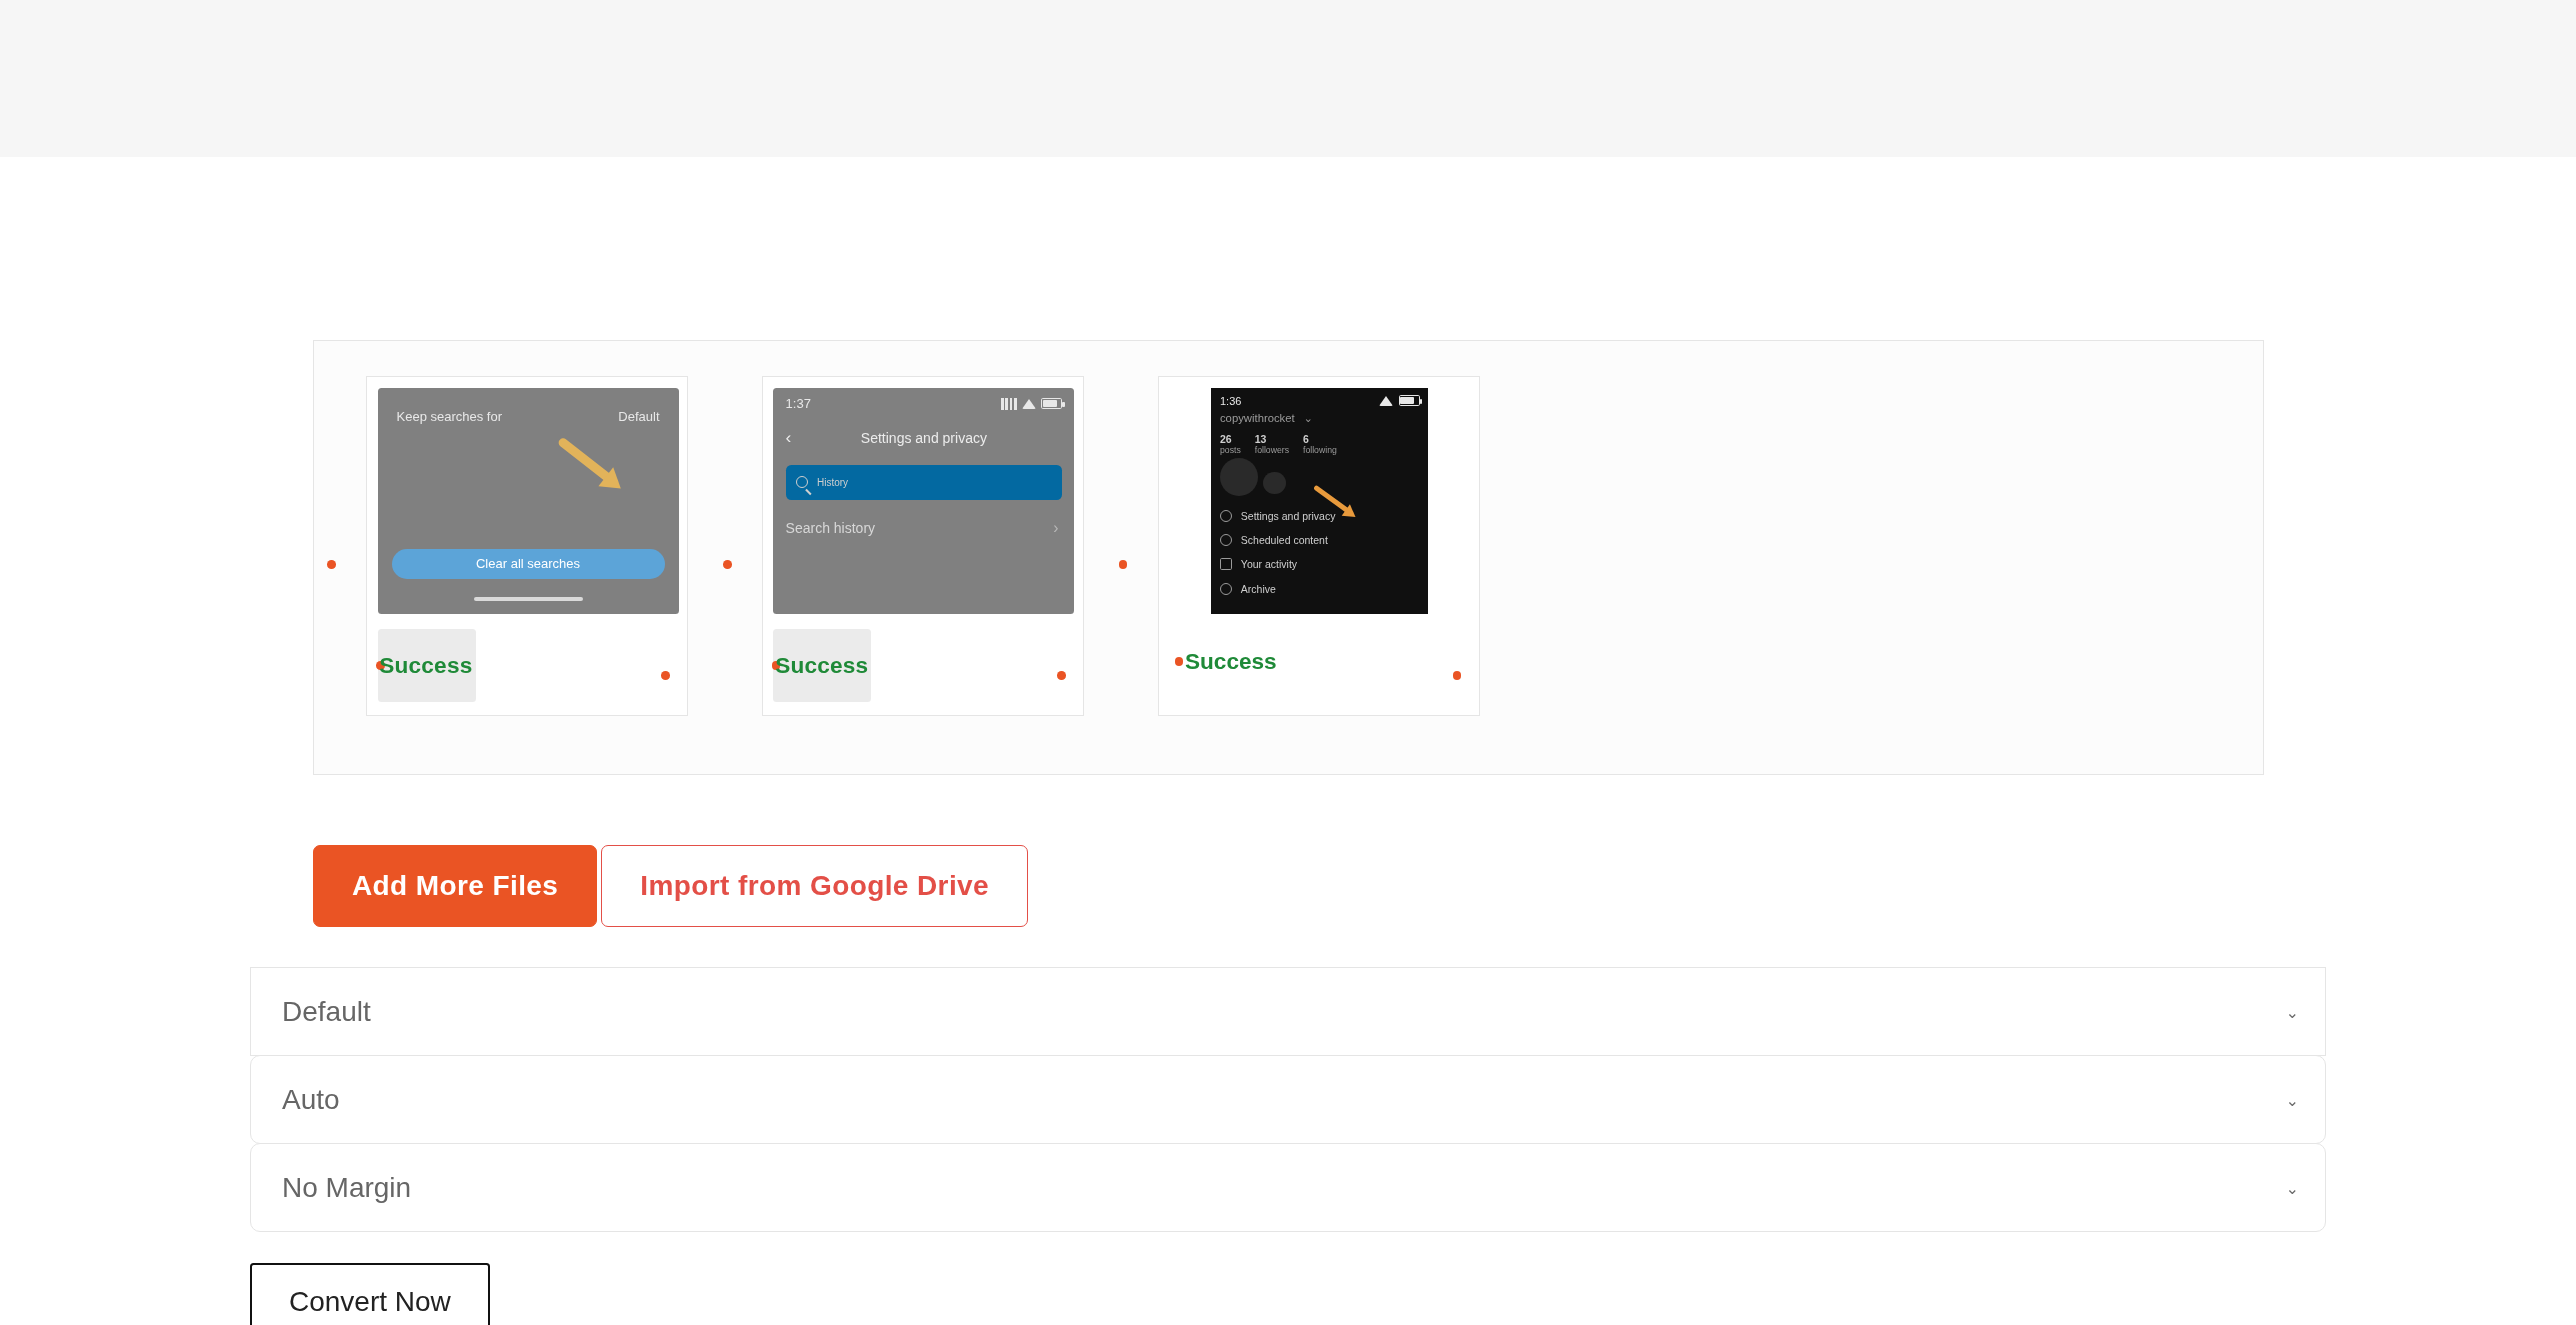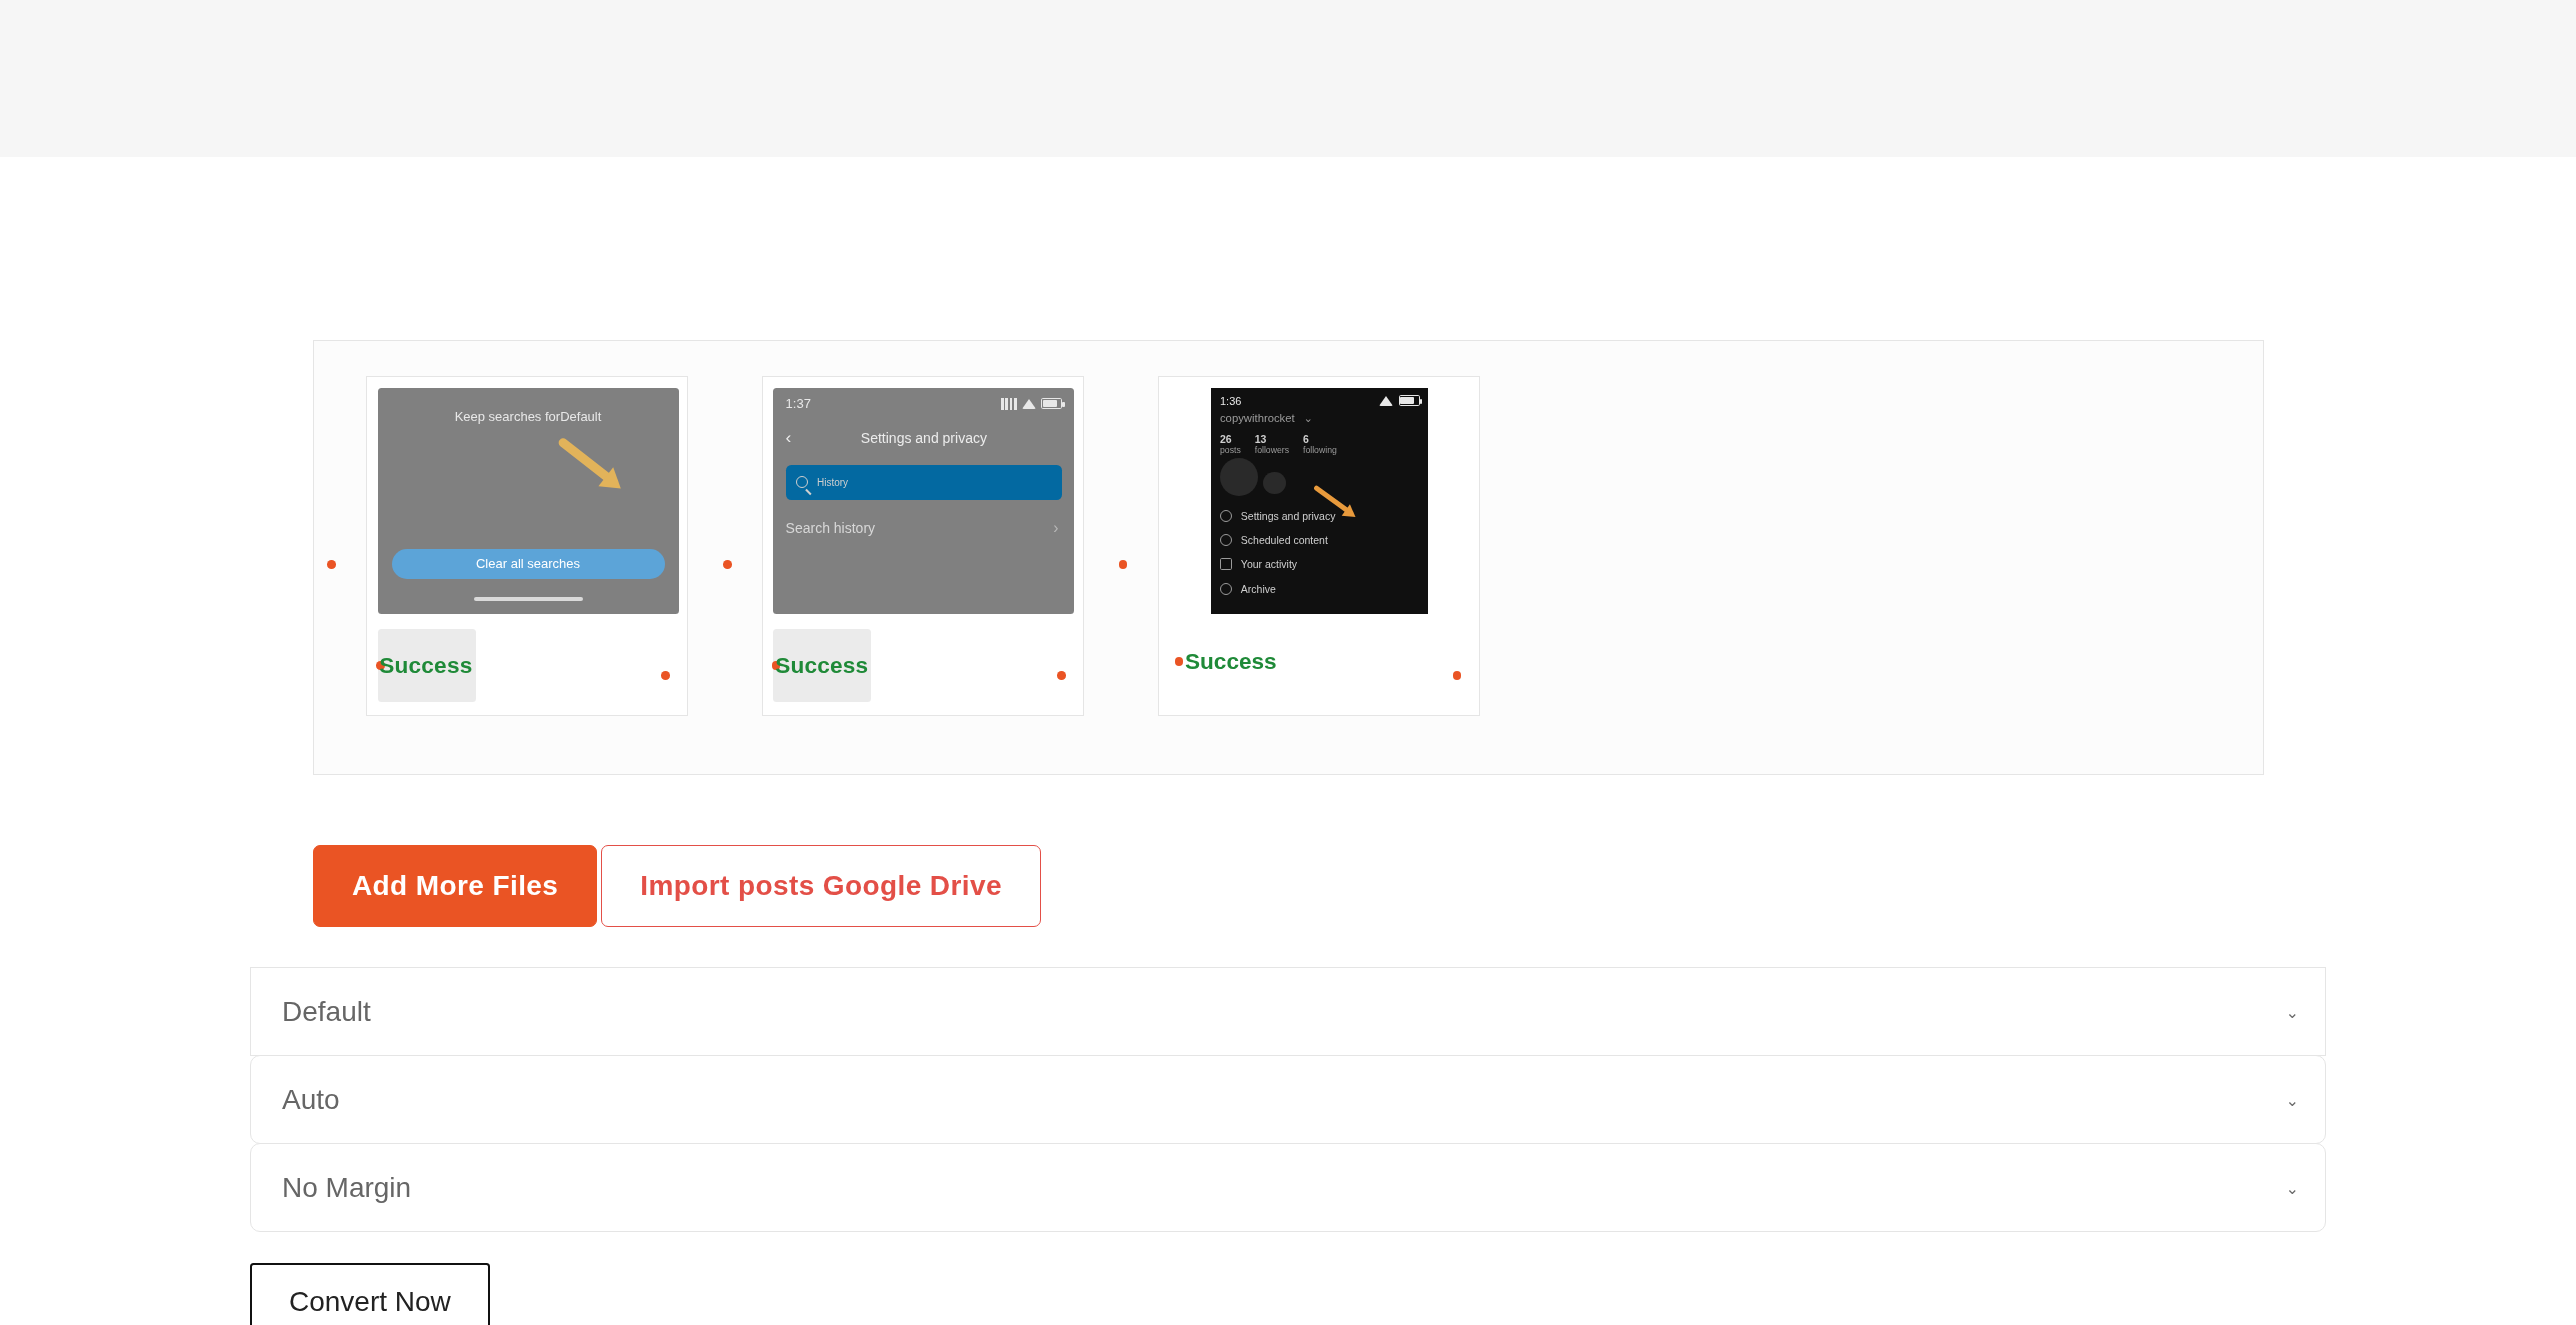--- a/index.html
+++ b/index.html
@@ -31,21 +31,21 @@
   .tile .left-dot{left:-40px;top:183px;}
   .tile .right-dot{right:17.4px;bottom:35px;}
   .thumb{width:301px;height:226px;background:#808080;border-radius:3.5px;position:relative;overflow:hidden;}
   .status-row{margin-top:15.7px;display:flex;align-items:center;gap:5.2px;}
   .status-pad{width:98px;height:73px;background:#EBEBEB;border-radius:3.5px;display:flex;align-items:center;justify-content:flex-start;}
   .status-dot{width:8.7px;height:8.7px;background:var(--orange);border-radius:50%;margin-left:-1.7px;}
   .status-label{color:var(--green);font-weight:700;font-size:22.6px;letter-spacing:0.2px;margin-left:-5.2px;}
   .status-plain{color:var(--green);font-weight:700;font-size:22.6px;display:flex;align-items:center;gap:1.7px;margin-top:35px;margin-left:7px;}
 
   
-  .thumb1-top{position:absolute;top:21px;left:0;right:0;display:flex;justify-content:center;
+  .thumb1-top{position:absolute;top:21px;left:0;right:0;display:flex;justify-content:space-between;
               padding:0 19px;color:#E8E8E8;font-size:13px;}
   .thumb1-arrow{position:absolute;left:174px;top:70px;transform:rotate(38deg);}
   .thumb1-arrow .shaft{width:73px;height:8.7px;background:#E2B35A;border-radius:4.4px;}
   .thumb1-arrow .head{position:absolute;right:-5.2px;top:-7px;width:0;height:0;
                       border-left:19px solid #E2B35A;border-top:12.2px solid transparent;border-bottom:12.2px solid transparent;}
   .thumb1-btn{position:absolute;left:14px;right:14px;bottom:35px;height:30px;border-radius:17.4px;
               background:#5CA4D8;color:#fff;font-size:13px;display:flex;align-items:center;justify-content:center;}
   .thumb1-handle{position:absolute;left:96px;right:96px;bottom:12.2px;height:4.4px;border-radius:2.6px;background:#DADADA;}
 
   
@@ -238,21 +238,21 @@
           <span class="status-dot"></span>
           <span>Success</span>
         </div>
         <span class="right-dot"></span>
       </div>
 
     </div>
 
     <div class="actions">
       <div class="btn btn-orange">Add More Files</div>
-      <div class="btn btn-red">Import posts Google Drive</div>
+      <div class="btn btn-red">Import from Google Drive</div>
     </div>
 
     <div class="selects">
       <div class="sel">
         <span>Default</span>
         <span class="chev-down">⌄</span>
       </div>
       <div class="sel">
         <span>Auto</span>
         <span class="chev-down">⌄</span>

